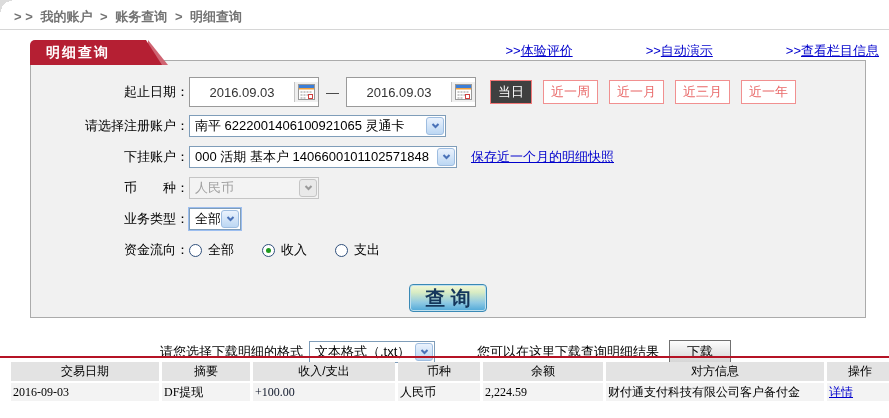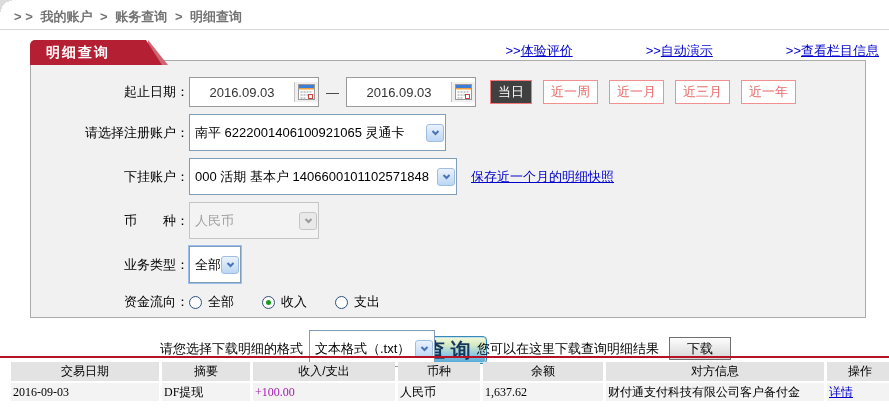--- a/index.html
+++ b/index.html
@@ -42,21 +42,21 @@
     font-family:"Liberation Sans", sans-serif; font-size:13px; color:#333; }
   .cal-btn { flex:0 0 24px; height:20px; display:flex; align-items:center; justify-content:center;
     background:#efefef; border-left:1px solid #c4c4c4; cursor:pointer; }
   .dash { margin:0 7px; color:#333; }
 
   .qbtn { height:24px; padding:0 7px; margin-left:11px; font-size:13px; line-height:22px;
     background:#fff; border:1px solid #f19090; color:#e96a6a; cursor:pointer; }
   .qbtn.active { background:#404040; border-color:#f47878; color:#fff; }
   .qbtn:first-of-type { margin-left:14px; }
 
-  .select { display:inline-flex; align-items:center; height:37px; background:#fff;
+  .select { display:inline-flex; align-items:center; height:22px; background:#fff;
     border:1px solid #7f9db9; cursor:pointer; }
   .select-text { flex:1; padding:0 5px; white-space:nowrap; overflow:hidden; }
   .select-arrow { flex:0 0 18px; height:18px; margin:1px; border-radius:3px;
     background:linear-gradient(#eaf2fd,#bcd7f3); border:1px solid #9ebde0;
     display:flex; align-items:center; justify-content:center; }
   .select.disabled { border-color:#c5c5c5; background:#f3f3f3; cursor:default; }
   .select.disabled .select-text { color:#a0a0a0; }
   .select.disabled .select-arrow { background:#e9e9e9; border-color:#c5c5c5; }
 
   .snap-link { margin-left:14px; color:#0000cc; text-decoration:underline; }
@@ -67,34 +67,34 @@
   .radio.checked::after { content:''; position:absolute; left:3px; top:3px; width:5px;
     height:5px; border-radius:50%; background:#1f9a1f; }
 
   .query-row { display:flex; justify-content:center; margin-top:22px; }
   .query-btn { width:78px; height:28px; border:1px solid #3a89b5; border-radius:4px;
     background:linear-gradient(180deg,#f4f8d9 0%,#d9ecc3 28%,#8ec9e3 68%,#4fa8d8 100%);
     font-family:"Liberation Sans", sans-serif; font-size:20px; font-weight:bold;
     color:#15375c; cursor:pointer; box-shadow:0 0 0 1px #bfe0ee inset; }
 
   
-  .download-row { position:absolute; left:0; top:330px; width:889px; display:flex;
+  .download-row { position:absolute; left:0; top:340px; width:889px; display:flex;
     align-items:center; padding-left:160px; }
   .dl-hint { margin-left:42px; }
   .dl-btn { margin-left:10px; width:62px; height:23px; border:1px solid #707070;
     background:linear-gradient(#fdfdfd,#d6d6d6); font-family:"Liberation Sans", sans-serif;
     font-size:13px; color:#000; cursor:pointer; }
 
   
   .table-topline { position:absolute; left:0; top:356px; width:889px; height:2px; background:#b51325; }
   .results { position:absolute; left:8px; top:360px; width:873px; border-collapse:separate;
     border-spacing:3px 2px; table-layout:fixed; font-size:12px; }
   .results th { background:#e3e3e3; height:19px; font-weight:normal; text-align:center; padding:0 2px; }
   .results td { background:#f3f3f3; height:18px; text-align:left; padding:0 2px; white-space:nowrap;font-family:Liberation Serif, serif; }
-  .amount-pos { color:#a21caf; }
+  .amount-pos { color:#0f172a; }
   .detail-link { color:#0000cc; text-decoration:underline; }
 </style>
 </head>
 <body>
 
 <div class="corner"></div>
 
 <div class="breadcrumb">
   <span>&gt; &gt;</span>
   <span>我的账户</span>
@@ -279,18 +279,18 @@
       <th>对方信息</th>
       <th>操作</th>
     </tr>
   </thead>
   <tbody>
     <tr>
       <td>2016-09-03</td>
       <td>DF提现</td>
       <td><span class="amount-pos">+100.00</span></td>
       <td>人民币</td>
-      <td>1,637.62</td>
+      <td>2,224.59</td>
       <td>财付通支付科技有限公司客户备付金</td>
       <td><a href="#" class="detail-link">详情</a></td>
     </tr>
   </tbody>
 </table>
 
 </body></html>

